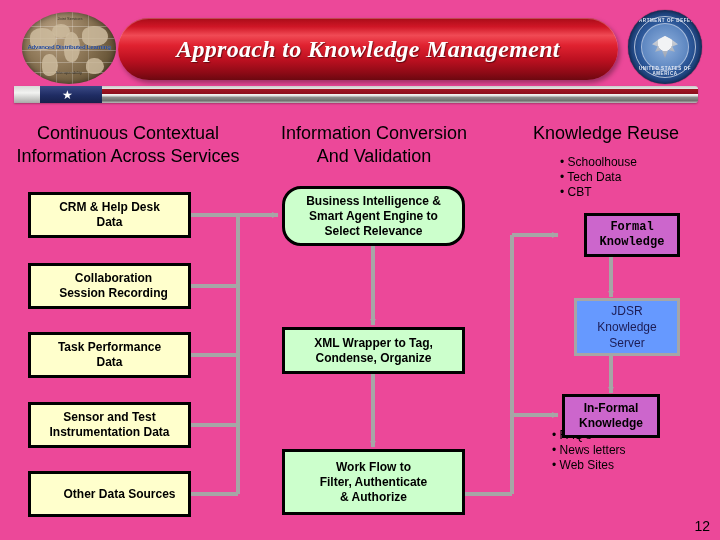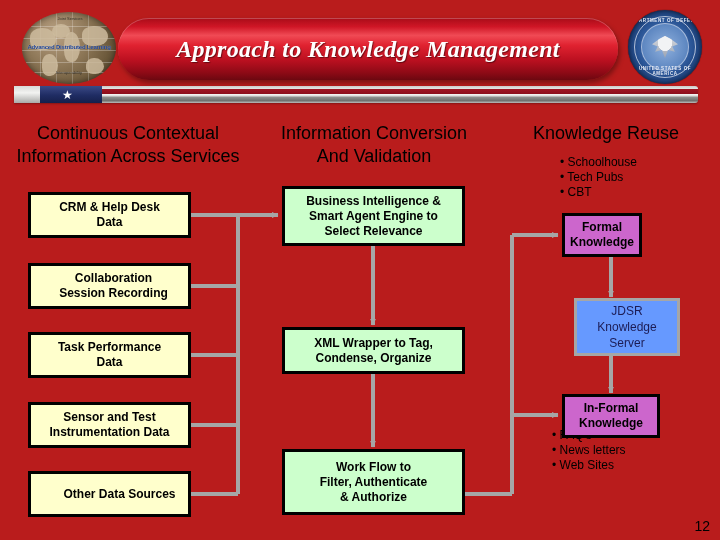--- a/index.html
+++ b/index.html
@@ -5,21 +5,21 @@
   html, body {
     margin: 0;
     padding: 0;
     background: #ffffff;
   }
   #slide {
     position: relative;
     width: 720px;
     height: 540px;
     overflow: hidden;
-    background: #b91c1c;
+    background: #ec4899;
     font-family: "Liberation Sans", sans-serif;
     -webkit-font-smoothing: antialiased;
   }
 
   
   #header { position: absolute; left: 0; top: 0; width: 720px; height: 115px; }
 
   .logo-left {
     position: absolute;
     left: 22px; top: 12px;
@@ -309,50 +309,50 @@
   </svg>
 
   <div class="col-head" id="head-left">Continuous Contextual
 Information Across Services</div>
   <div class="col-head" id="head-mid">Information Conversion
 And Validation</div>
   <div class="col-head" id="head-right">Knowledge Reuse</div>
 
   <div class="bullets" id="bullets-reuse">
     <div>• Schoolhouse</div>
-    <div>• Tech Pubs</div>
+    <div>• Tech Data</div>
     <div>• CBT</div>
   </div>
 
   <div class="bullets" id="bullets-informal">
     <div>• FAQ's</div>
     <div>• News letters</div>
     <div>• Web Sites</div>
   </div>
 
   <div class="box box-yellow" style="left:28px;  top:192px; width:163px; height:46px;">CRM &amp; Help Desk
 Data</div>
   <div class="box box-yellow" style="left:28px;  top:263px; width:163px; height:46px;padding-left:8px;">Collaboration
 Session Recording</div>
   <div class="box box-yellow" style="left:28px;  top:332px; width:163px; height:46px;">Task Performance
 Data</div>
   <div class="box box-yellow" style="left:28px;  top:402px; width:163px; height:46px;">Sensor and Test
 Instrumentation Data</div>
   <div class="box box-yellow" style="left:28px;  top:471px; width:163px; height:46px;padding-left:20px;">Other Data Sources</div>
 
-  <div class="box box-green" style="left:282px; top:186px; width:183px; height:60px;">Business Intelligence &amp;
+  <div class="box box-green" style="left:282px; top:186px; width:183px; height:60px;border-radius:19px;">Business Intelligence &amp;
 Smart Agent Engine to
 Select Relevance</div>
   <div class="box box-green" style="left:282px; top:327px; width:183px; height:47px;">XML Wrapper to Tag,
 Condense, Organize</div>
   <div class="box box-green" style="left:282px; top:449px; width:183px; height:66px;">Work Flow to
 Filter, Authenticate
 &amp; Authorize</div>
 
-  <div class="box box-pink" style="left:562px; top:213px; width:80px; height:44px;">Formal
+  <div class="box box-pink" style="left:584px; top:213px; width:96px; height:44px;font-family:Liberation Mono, monospace;">Formal
 Knowledge</div>
   <div class="box box-blue" style="left:558px; top:298px; width:106px; height:58px;">JDSR
 Knowledge
 Server</div>
   <div class="box box-pink" style="left:562px; top:394px; width:98px; height:44px;">In-Formal
 Knowledge</div>
 
   <div id="page-number">12</div>
 
 </div>

